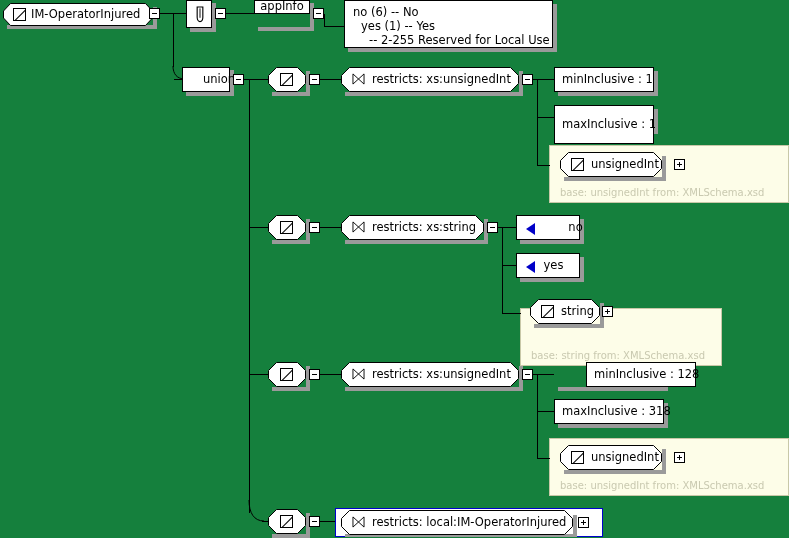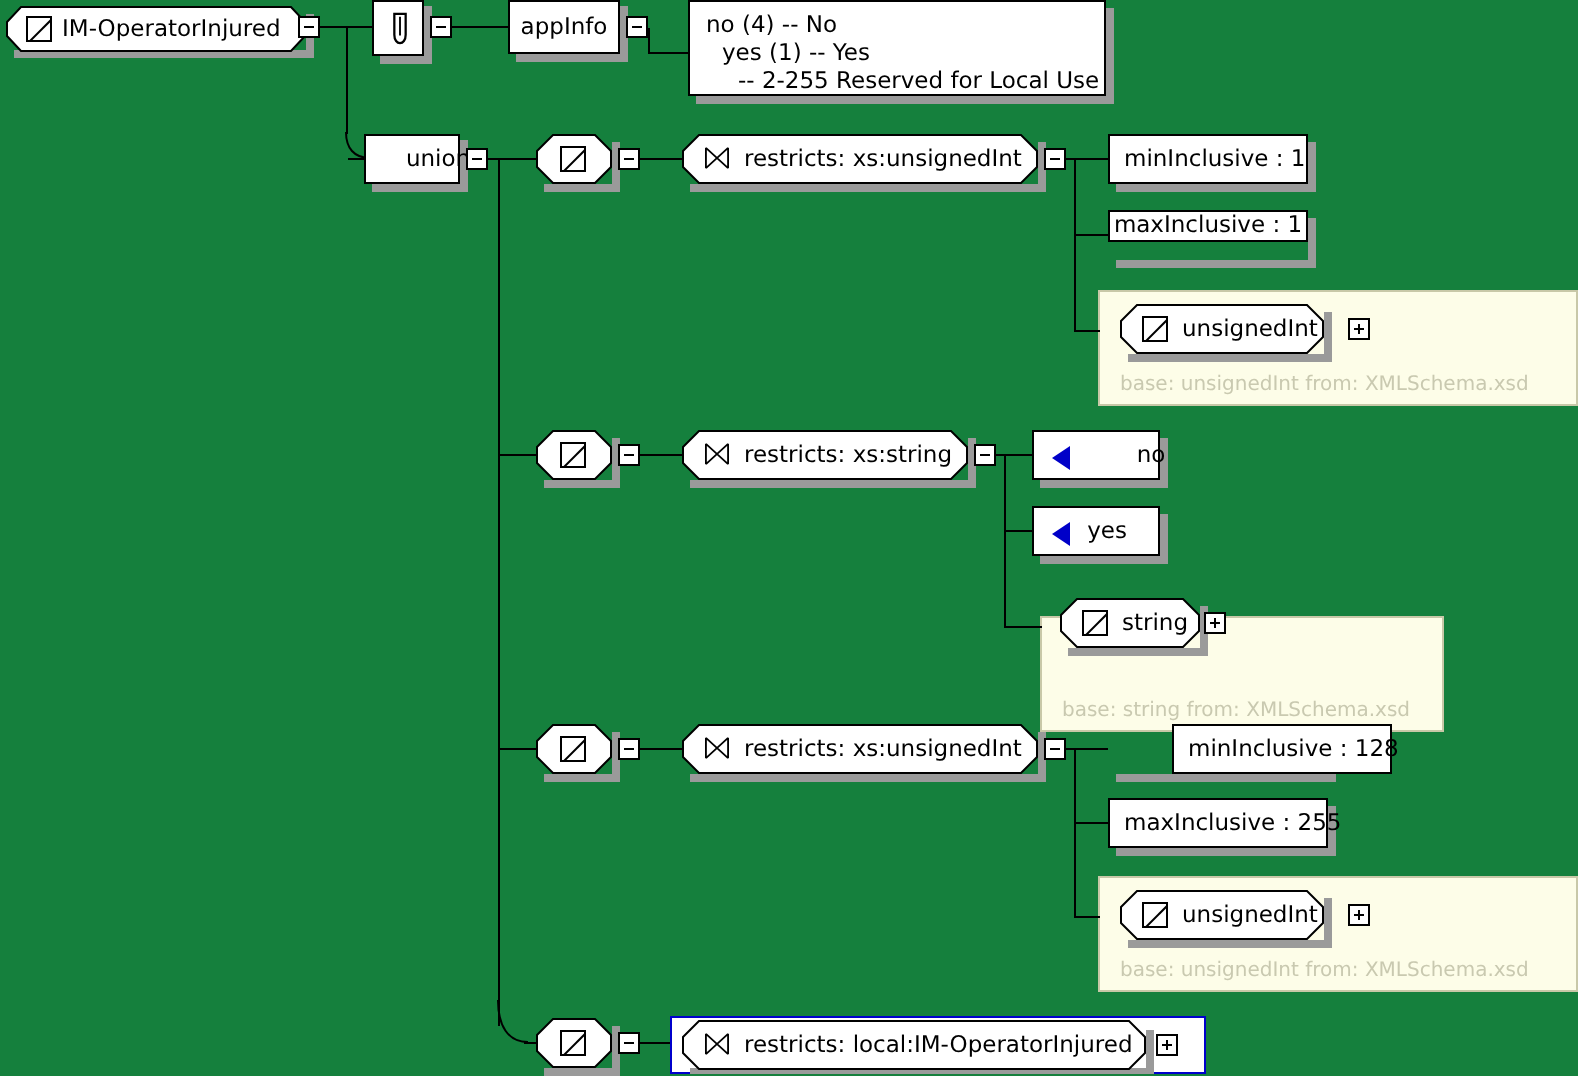--- a/index.html
+++ b/index.html
@@ -152,31 +152,31 @@
     <svg class="clip" style="left:7px;top:5px;" width="12" height="18" viewBox="0 0 12 18">
       <path d="M3,1 L9,1 L9,12 C9,15 7.5,16.5 6,16.5 C4.5,16.5 3,15 3,12 Z" fill="#ffffff" stroke="#000000" stroke-width="1.2"></path>
       <line x1="6" y1="2.5" x2="6" y2="12.5" stroke="#000000" stroke-width="1"></line>
     </svg>
   </div>
   <div class="exp" style="left:215px;top:8px;"></div>
   <div class="hline" style="left:226px;top:13px;width:28px;"></div>
 
   <div class="shadow" style="left:258px;top:27px;width:56px;height:4px;"></div>
   <div class="shadow" style="left:310px;top:3px;width:4px;height:28px;"></div>
-  <div class="rect center" style="left:254px;top:0px;width:56px;height:27px;">
+  <div class="rect center" style="left:254px;top:0px;width:56px;height:14px;">
     <span class="lbl">appInfo</span>
   </div>
   <div class="exp" style="left:313px;top:8px;"></div>
   <div class="hline" style="left:324px;top:26px;width:20px;"></div>
   <div class="vline" style="left:324px;top:14px;height:13px;"></div>
 
   <div class="shadow" style="left:348px;top:48px;width:209px;height:4px;"></div>
   <div class="shadow" style="left:553px;top:4px;width:4px;height:48px;"></div>
   <div class="rect" style="left:344px;top:0px;width:209px;height:48px;display:block;padding:4px 0 0 8px;">
-    <div style="font-size:11.5px;line-height:14px;">no (4) -- No</div>
+    <div style="font-size:11.5px;line-height:14px;">no (6) -- No</div>
     <div style="font-size:11.5px;line-height:14px;padding-left:8px;">yes (1) -- Yes</div>
     <div style="font-size:11.5px;line-height:14px;padding-left:16px;">-- 2-255 Reserved for Local Use</div>
   </div>
 
   <div class="shadow" style="left:186px;top:92px;width:48px;height:4px;"></div>
   <div class="shadow" style="left:230px;top:70px;width:4px;height:26px;"></div>
   <div class="rect center" style="left:182px;top:67px;width:48px;height:25px;padding-left:26px;">
     <span class="lbl">union</span>
   </div>
   <div class="exp" style="left:233px;top:74px;"></div>
@@ -217,21 +217,21 @@
   <div class="hline" style="left:538px;top:79px;width:16px;"></div>
   <div class="shadow" style="left:558px;top:92px;width:100px;height:4px;"></div>
   <div class="shadow" style="left:654px;top:71px;width:4px;height:25px;"></div>
   <div class="rect" style="left:554px;top:67px;width:100px;height:25px;">
     <span class="lbl">minInclusive : 1</span>
   </div>
 
   <div class="hline" style="left:538px;top:117px;width:16px;"></div>
   <div class="shadow" style="left:558px;top:130px;width:100px;height:4px;"></div>
   <div class="shadow" style="left:654px;top:109px;width:4px;height:25px;"></div>
-  <div class="rect" style="left:554px;top:105px;width:100px;height:16px;justify-content:center;">
+  <div class="rect" style="left:554px;top:105px;width:100px;height:39px;">
     <span class="lbl">maxInclusive : 1</span>
   </div>
 
   <div class="hline" style="left:538px;top:165px;width:12px;"></div>
   <div class="panel" style="left:549px;top:145px;width:240px;height:58px;">
     <span class="cap">base: unsignedInt from: XMLSchema.xsd</span>
   </div>
   <div class="shadow" style="left:564px;top:177px;width:102px;height:4px;z-index:2;"></div>
   <div class="shadow" style="left:662px;top:156px;width:4px;height:25px;z-index:2;"></div>
   <div class="octwrap" style="left:560px;top:152px;width:102px;height:25px;">
@@ -342,21 +342,21 @@
   <div class="shadow" style="left:558px;top:387px;width:110px;height:4px;"></div>
   <div class="shadow" style="left:664px;top:366px;width:4px;height:25px;"></div>
   <div class="rect" style="left:586px;top:362px;width:110px;height:25px;">
     <span class="lbl">minInclusive : 128</span>
   </div>
 
   <div class="hline" style="left:538px;top:411px;width:16px;"></div>
   <div class="shadow" style="left:558px;top:424px;width:110px;height:4px;"></div>
   <div class="shadow" style="left:664px;top:403px;width:4px;height:25px;"></div>
   <div class="rect" style="left:554px;top:399px;width:110px;height:25px;">
-    <span class="lbl">maxInclusive : 255</span>
+    <span class="lbl">maxInclusive : 318</span>
   </div>
 
   <div class="hline" style="left:538px;top:458px;width:12px;"></div>
   <div class="panel" style="left:549px;top:438px;width:240px;height:58px;">
     <span class="cap">base: unsignedInt from: XMLSchema.xsd</span>
   </div>
   <div class="shadow" style="left:564px;top:470px;width:102px;height:4px;z-index:2;"></div>
   <div class="shadow" style="left:662px;top:449px;width:4px;height:25px;z-index:2;"></div>
   <div class="octwrap" style="left:560px;top:445px;width:102px;height:25px;">
     <svg width="102" height="25" viewBox="0 0 102 25">

